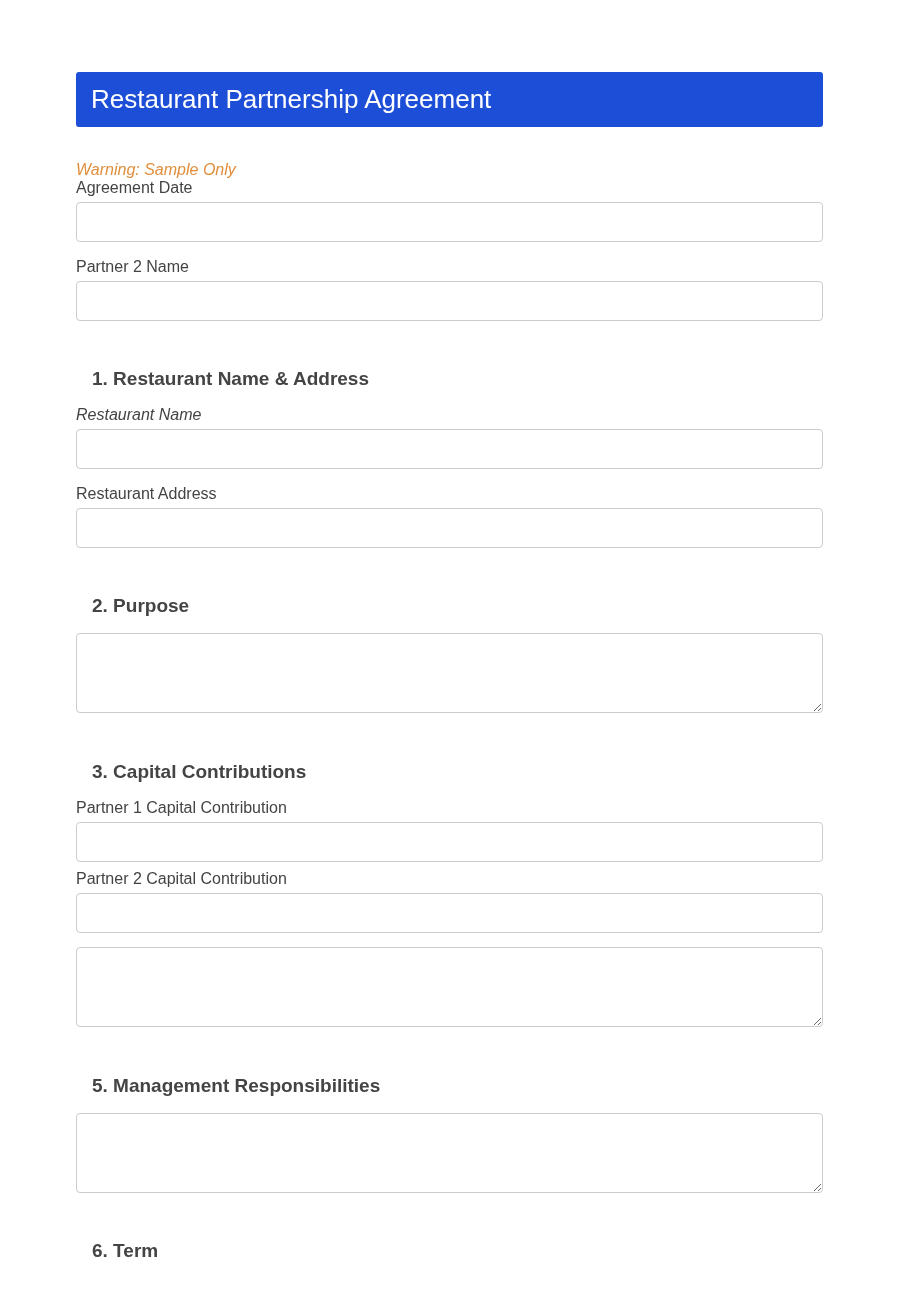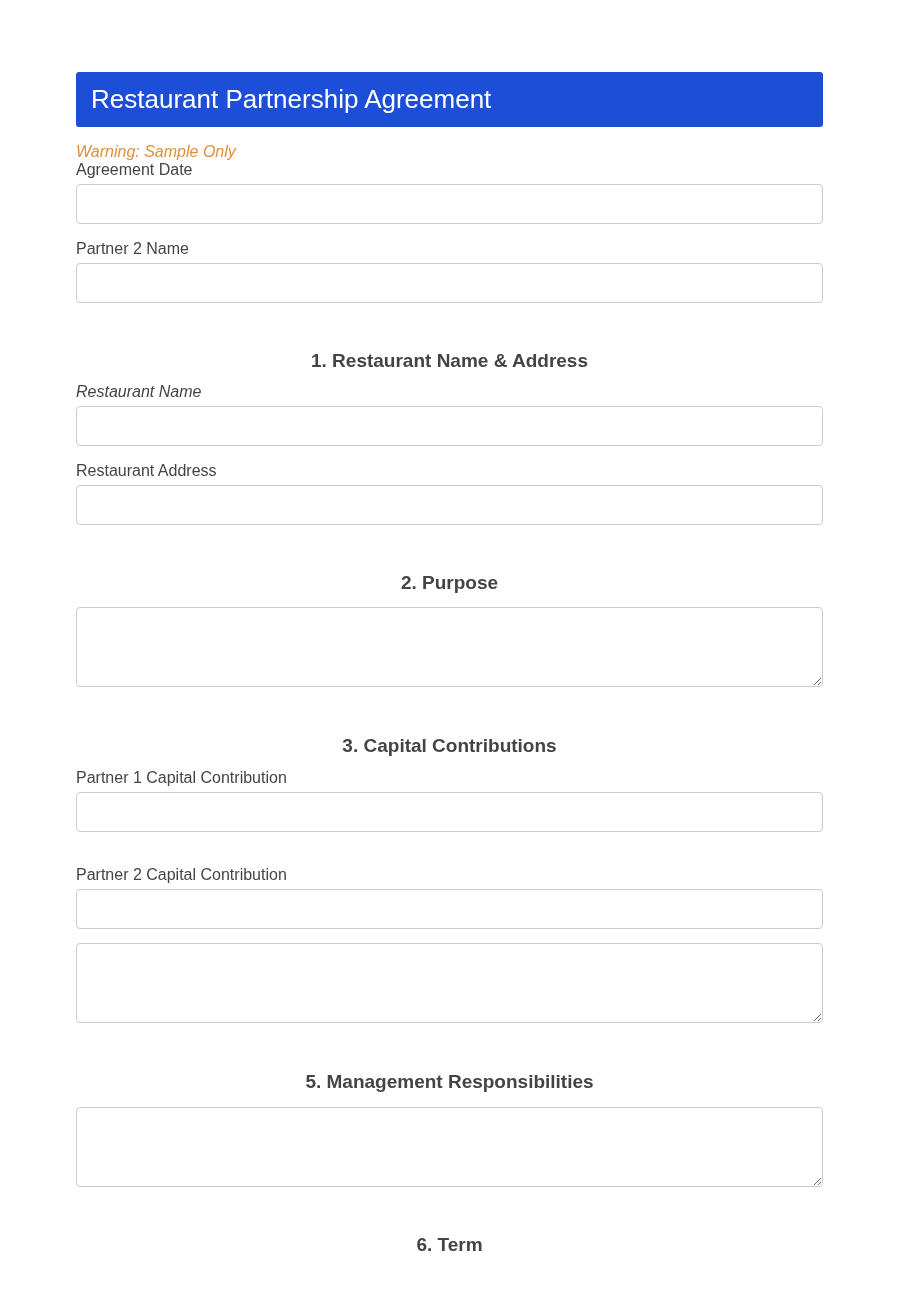--- a/index.html
+++ b/index.html
@@ -30,21 +30,21 @@
       align-items: center;
     }
     .title-bar h1 {
       margin: 0;
       font-weight: normal;
       font-size: 26px;
       color: #ffffff;
       letter-spacing: 0px;
     }
     .warning {
-      margin-top: 16px;
+      margin-top: 34px;
       font-style: italic;
       color: #e08e3c;
       font-size: 16px;
       line-height: 18px;
     }
     .field-label {
       display: block;
       font-size: 16px;
       line-height: 18px;
       color: #444444;
@@ -80,26 +80,25 @@
       outline: none;
     }
     .row {
       display: flex;
       gap: 16px;
     }
     .row .col {
       flex: 1;
     }
     .section-heading {
-      margin: 4px;
+      margin: 16px;
       font-size: 19px;
       font-weight: bold;
       color: #444444;
       line-height: 22px;
-      text-align: center;
     }
   </style>
 </head>
 <body>
 
 <div class="container">
 
   <div class="title-bar">
     <h1>Restaurant Partnership Agreement</h1>
   </div>
@@ -121,21 +120,21 @@
   <input type="text" class="text-input" value="" style="">
   <label class="field-label" style="margin-top:16px;">Restaurant Address</label>
   <input type="text" class="text-input" value="" style="">
 
   <h3 class="section-heading" style="margin-top:47px;">2. Purpose</h3>
   <textarea class="text-area" style="margin-top: 13px;"></textarea>
 
   <h3 class="section-heading" style="margin-top:48px;">3. Capital Contributions</h3>
   <label class="field-label" style="margin-top:12px;">Partner 1 Capital Contribution</label>
   <input type="text" class="text-input" value="" style="">
-  <label class="field-label" style="margin-top:34px;">Partner 2 Capital Contribution</label>
+  <label class="field-label" style="margin-top:8px;">Partner 2 Capital Contribution</label>
   <input type="text" class="text-input" value="" style="">
 
   <textarea class="text-area" style="margin-top: 14px;"></textarea>
 
   <h3 class="section-heading" style="margin-top:48px;">5. Management Responsibilities</h3>
   <textarea class="text-area" style="margin-top: 14px;"></textarea>
 
   <h3 class="section-heading" style="margin-top:47px;">6. Term</h3>
 
 </div>

